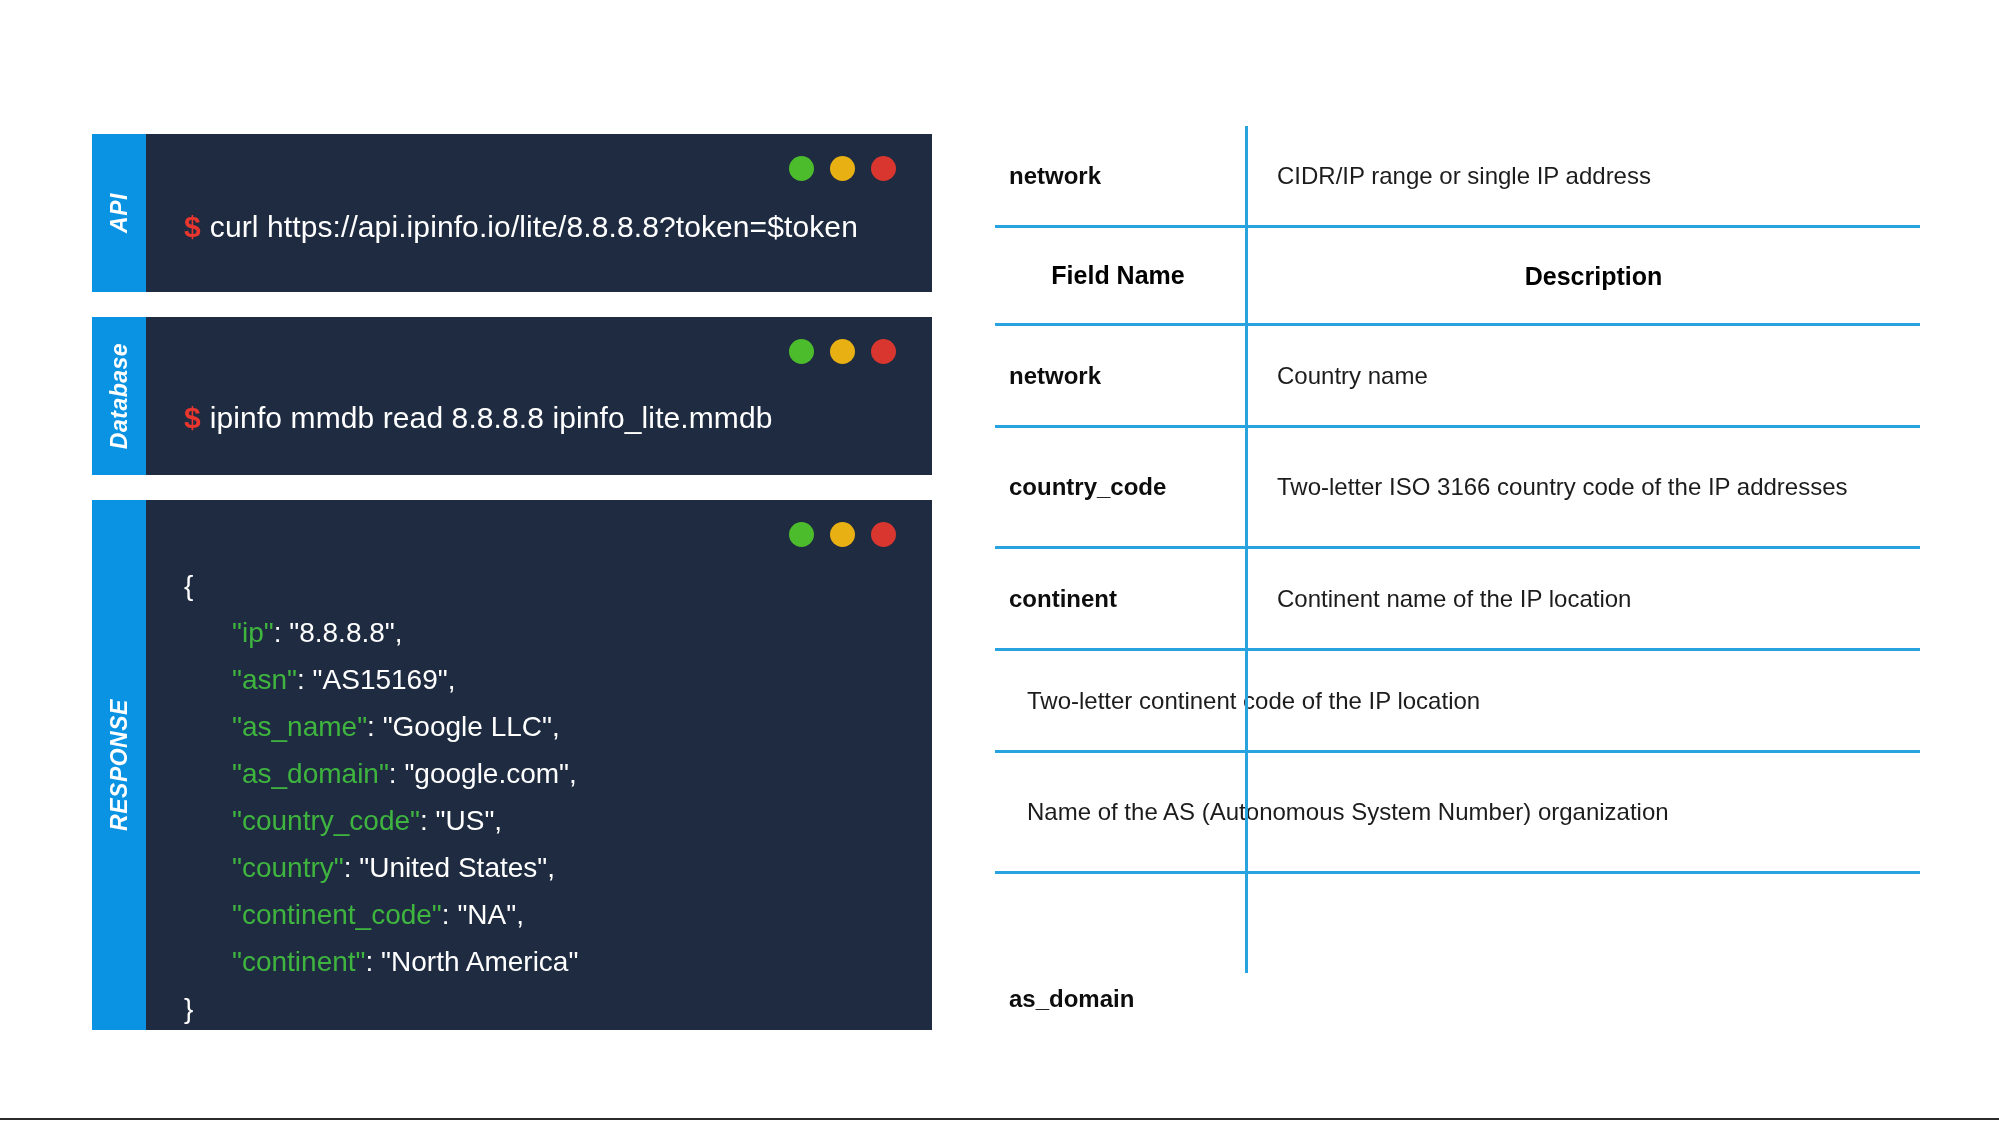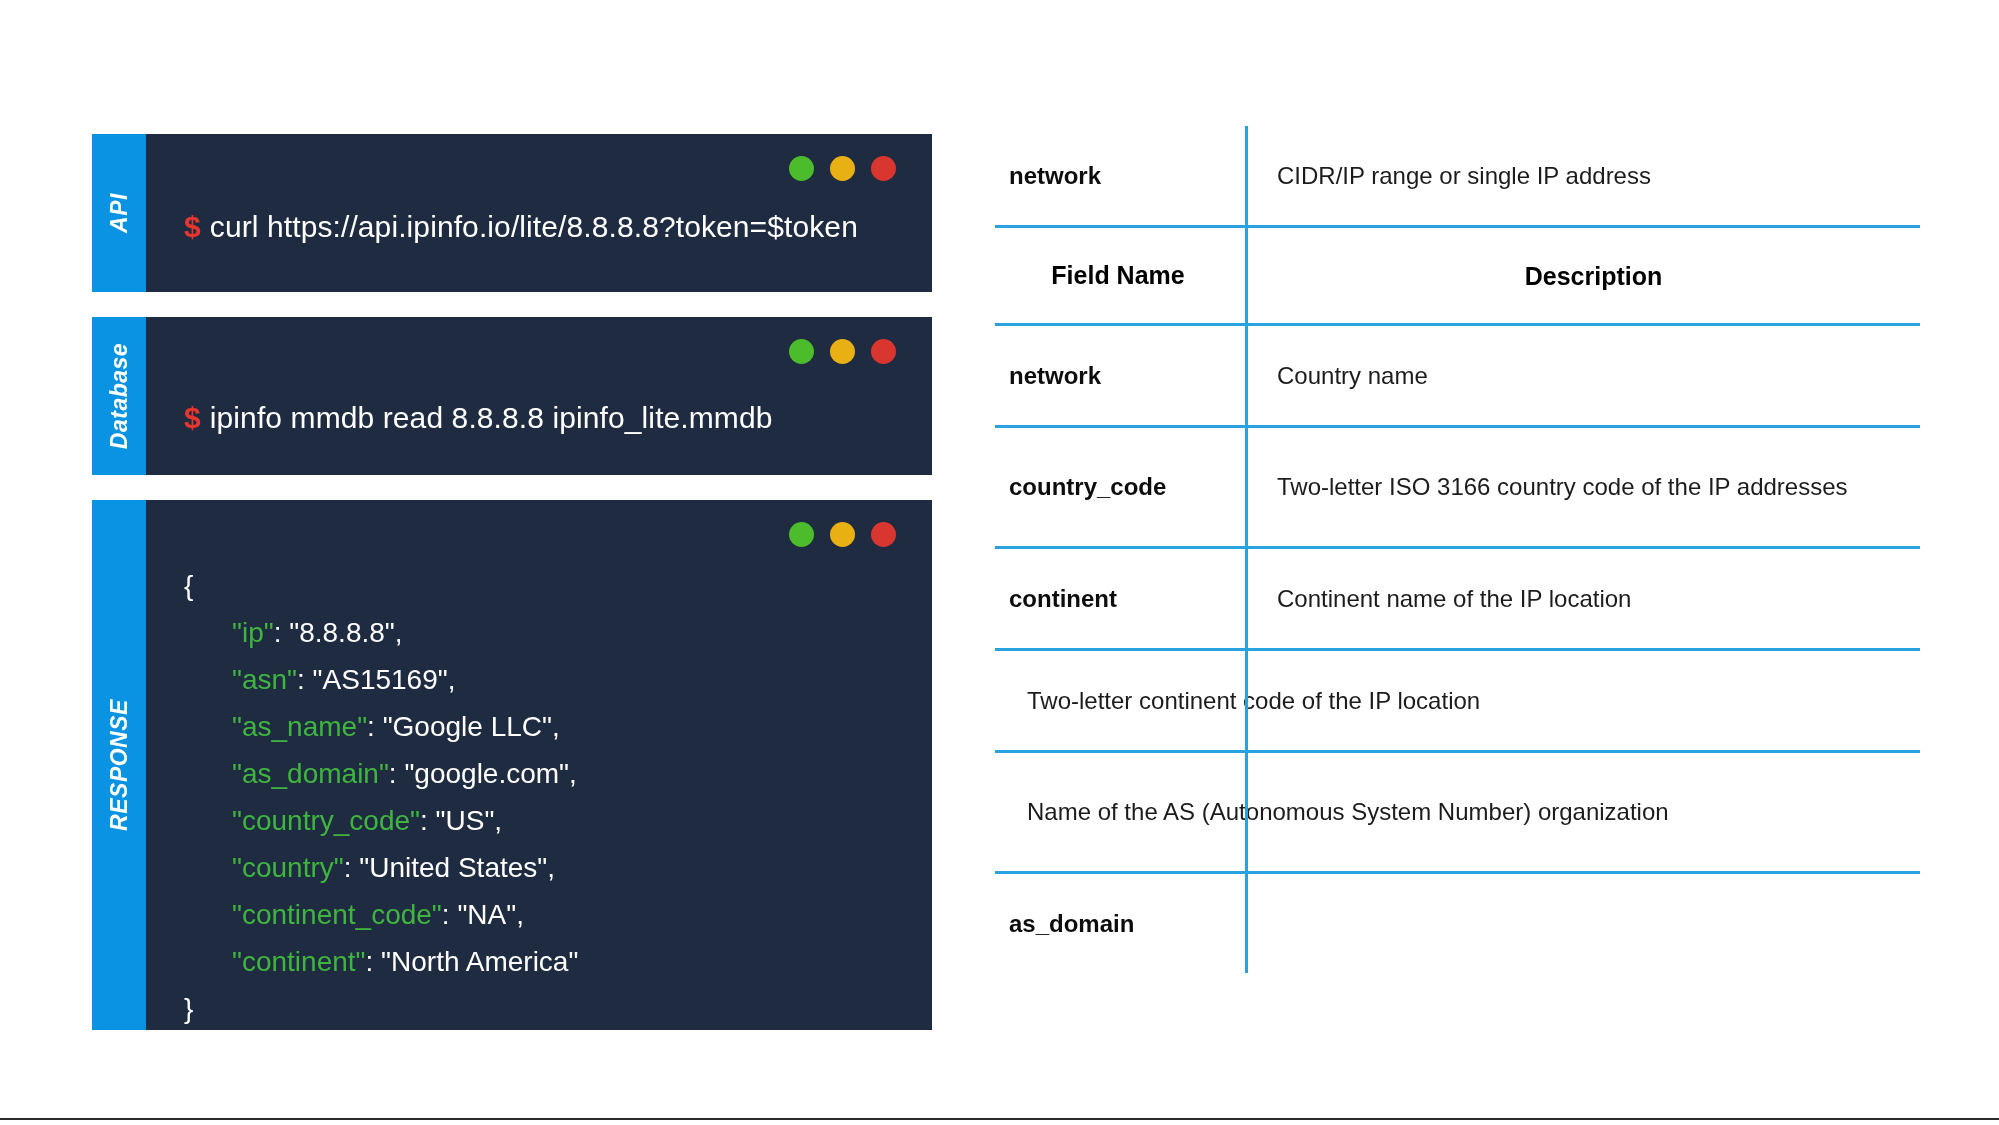--- a/index.html
+++ b/index.html
@@ -127,21 +127,21 @@
     width: 925px;
   }
   .ft-row {
     display: flex;
     position: relative;
     border-bottom: 3px solid #29a3e0;
   }
   .ft-row.header {
     border-bottom: 3px solid #29a3e0;
   }
-  .ft-row.last { border-bottom: none; }
+  .ft-row.last { border-bottom: none; flex-direction: column; }
 
   .ft-cell-name {
     flex: 0 0 250px;
     padding: 0 18px 0 14px;
     display: flex;
     align-items: center;
     font-weight: bold;
     font-size: 24px;
     color: #0d0d0d;
     box-sizing: border-box;

